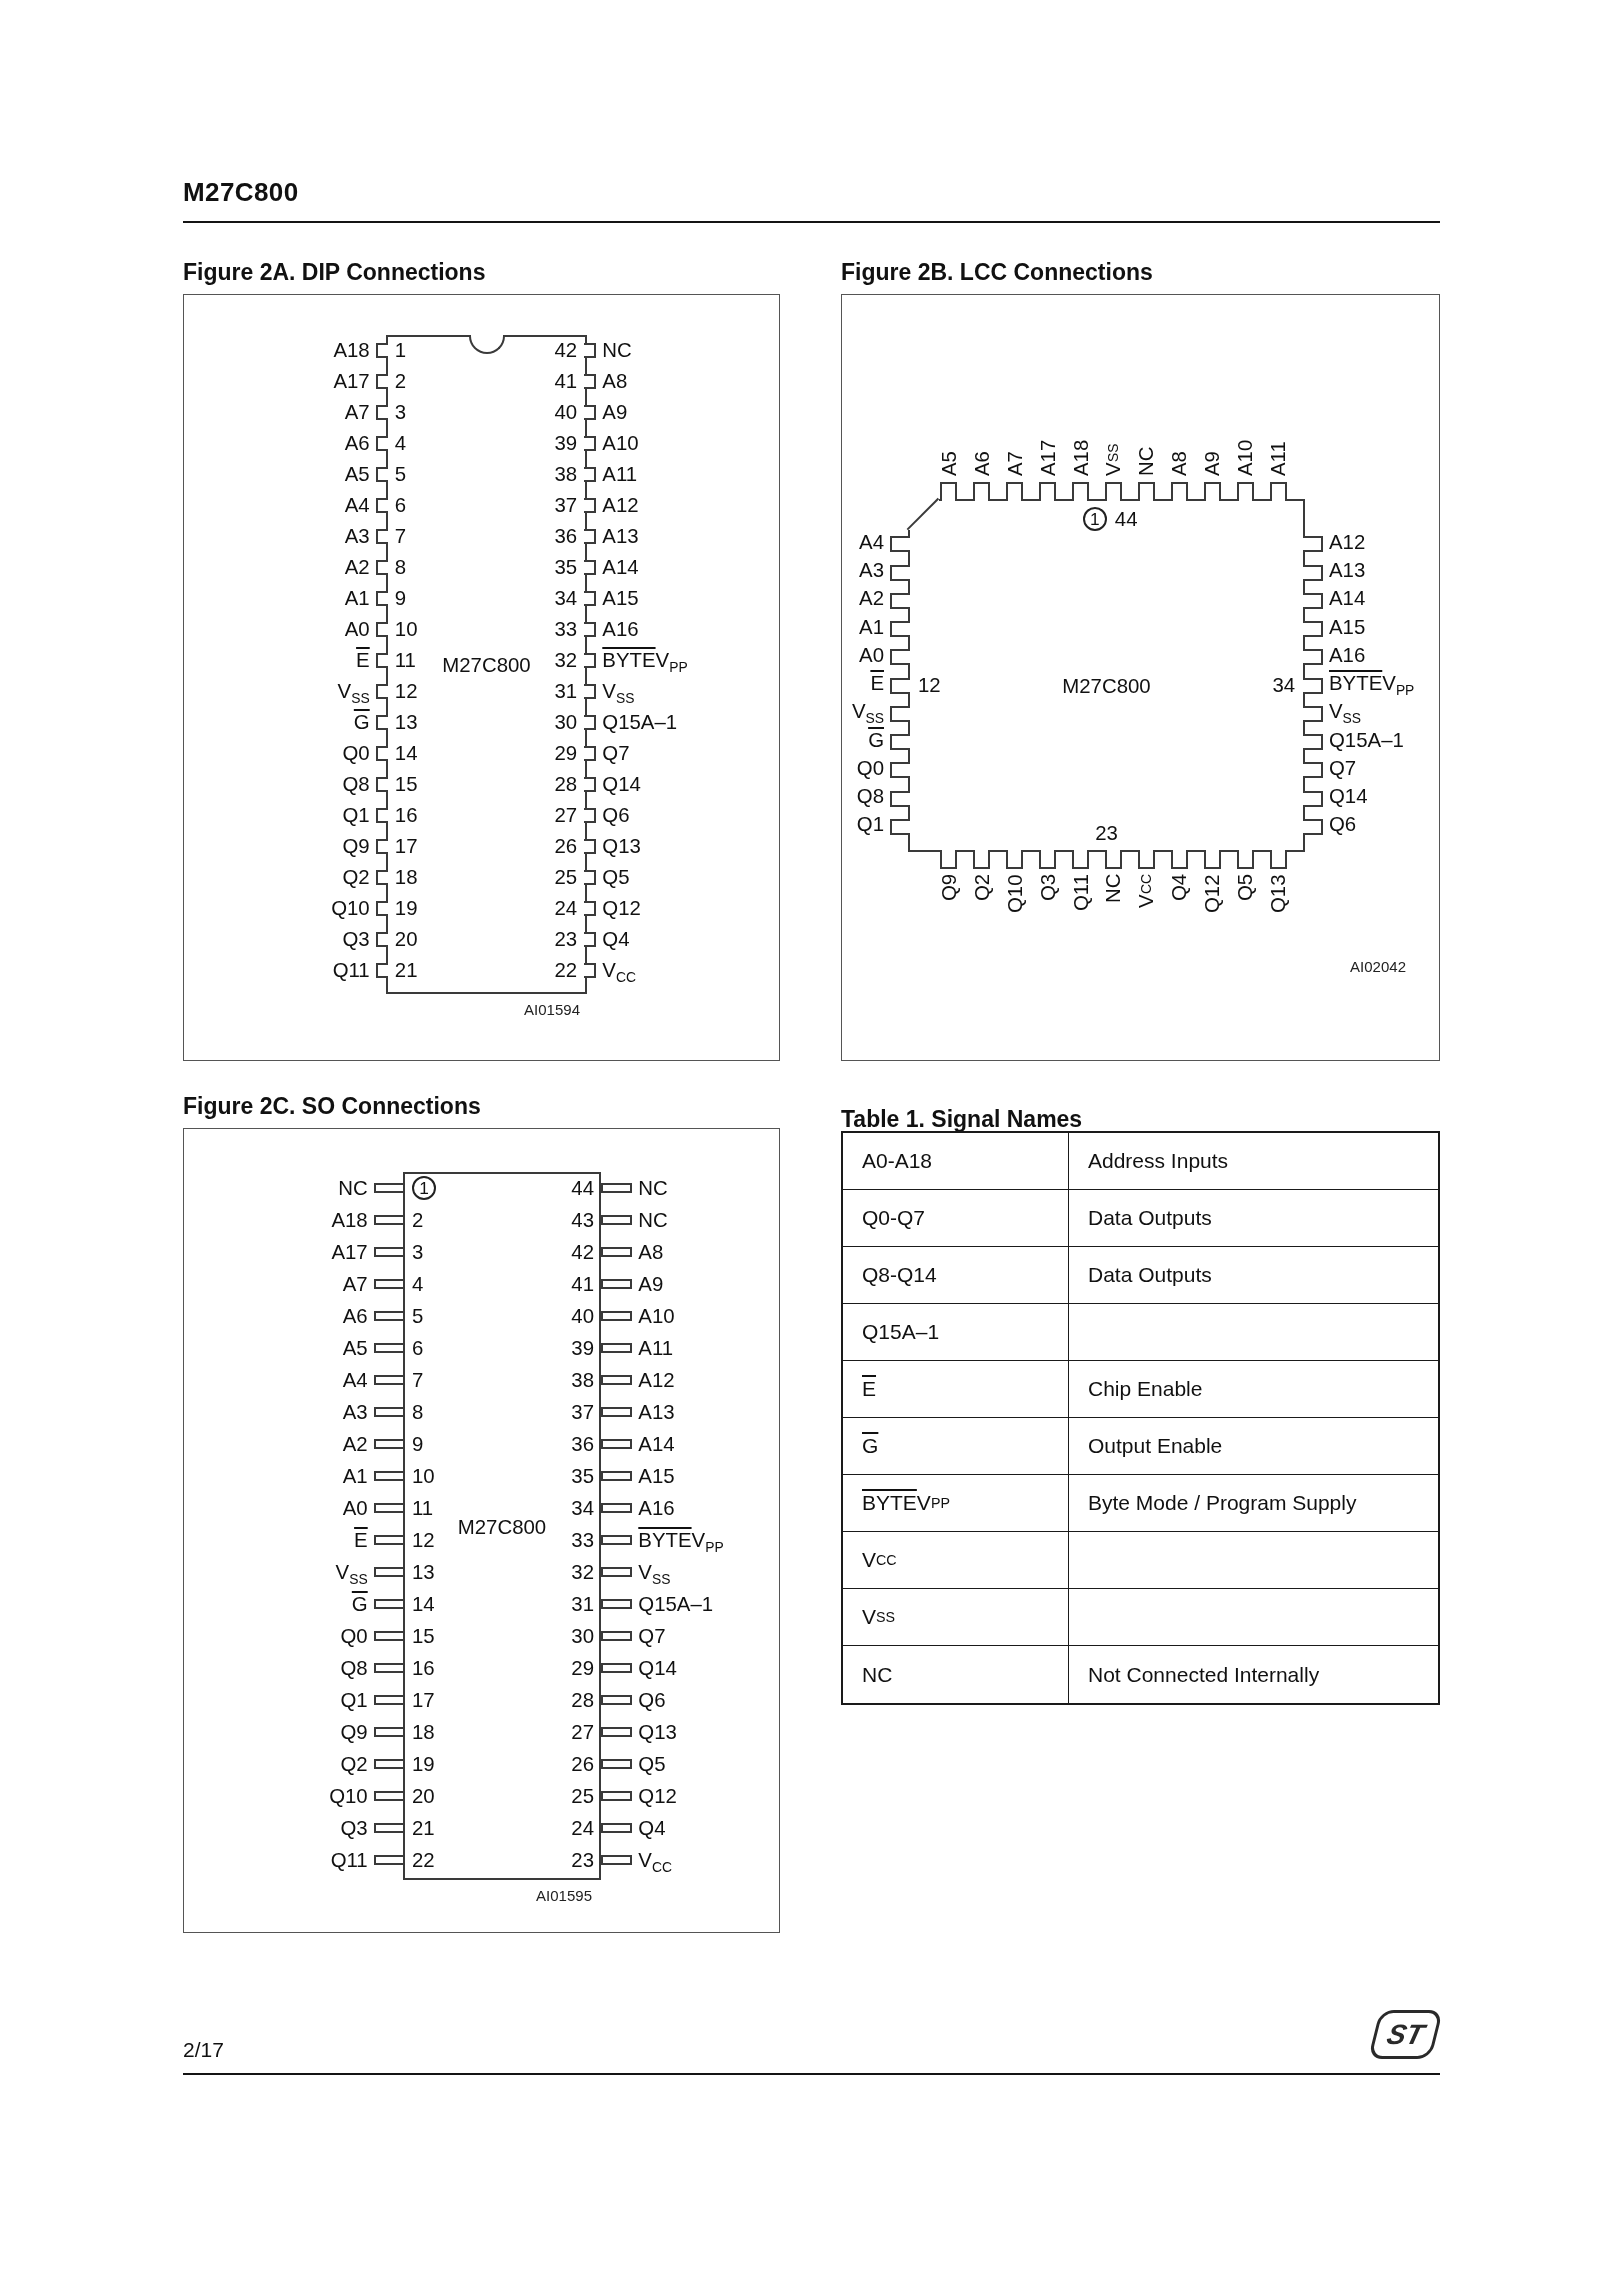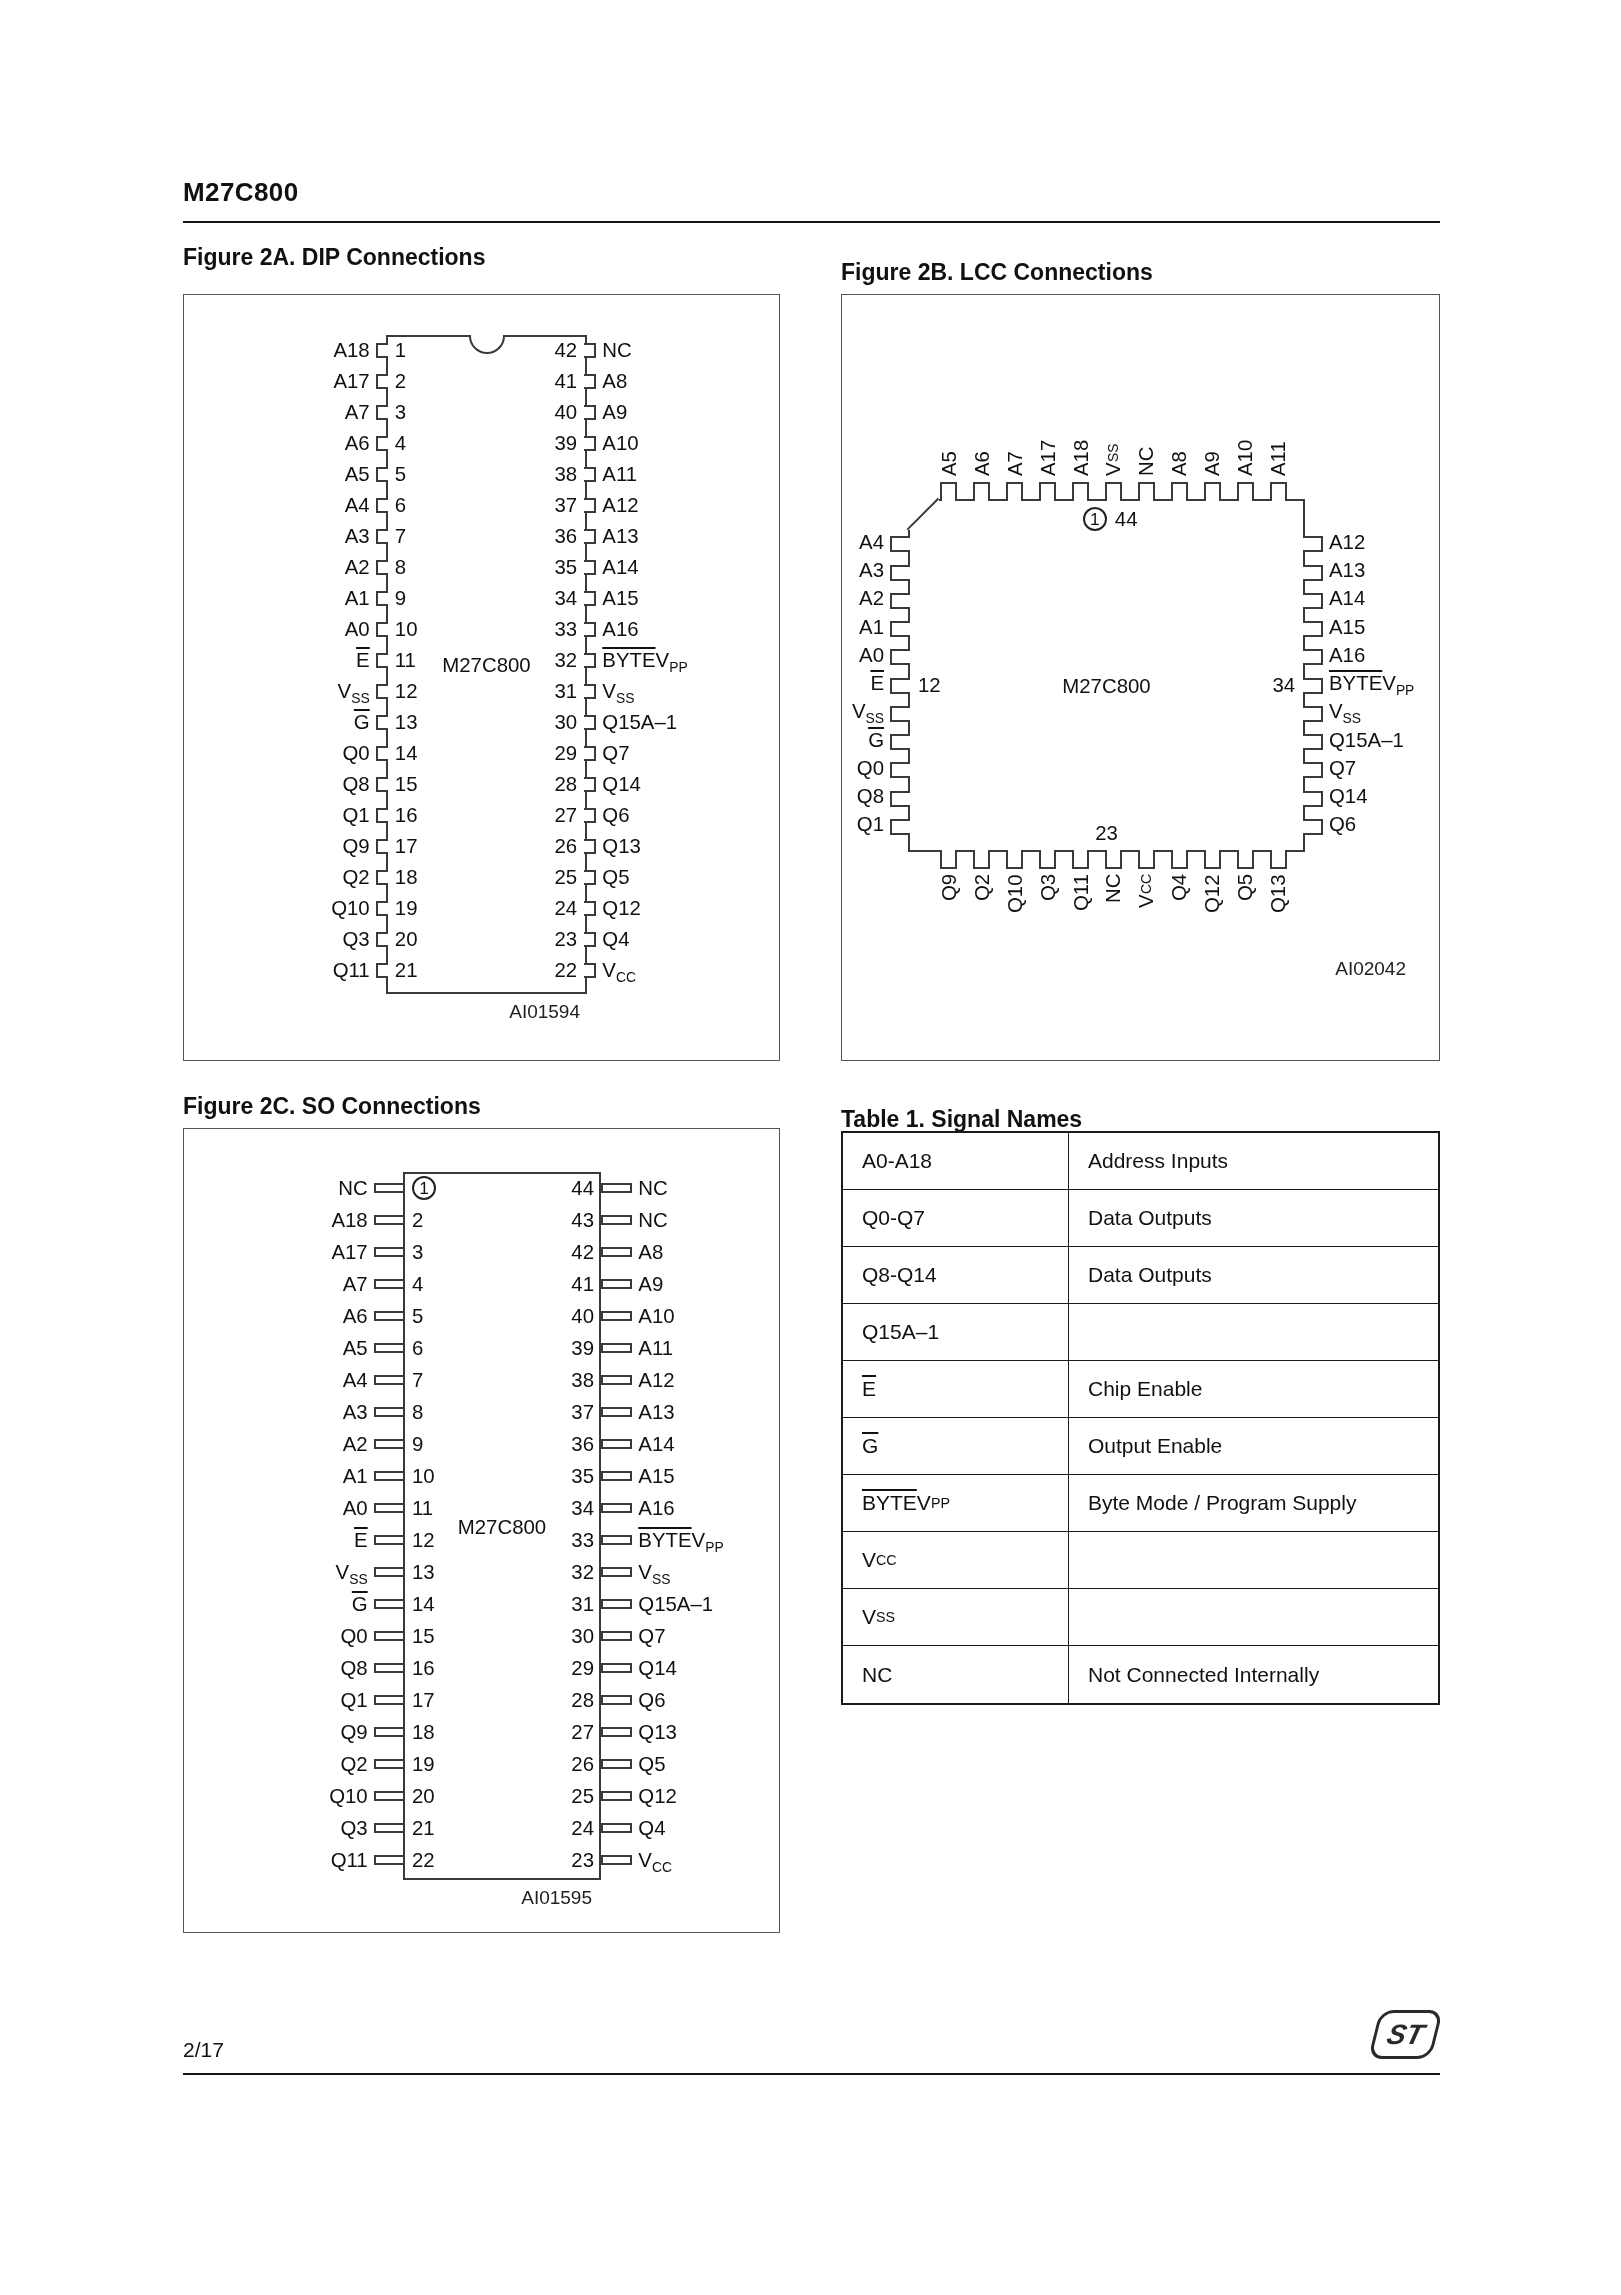--- a/index.html
+++ b/index.html
@@ -25,21 +25,21 @@
   .mid  { flex:1; }
   .dippin { flex:none; width:11.8px; height:15.7px; border:2.4px solid #3a3a3a; background:#fff; position:relative; z-index:2; }
   .dip .pinL { border-right:none; margin-right:-2.4px; }
   .dip .pinR { border-left:none;  margin-left:-2.4px; }
   .sopin { flex:none; width:31px; height:10.2px; border:2.4px solid #3a3a3a; background:#fff; position:relative; z-index:2; }
   .so .pinL { margin-right:-2.4px; }
   .so .pinR { margin-left:-2.4px; }
   .dip-notch { position:absolute; left:50%; transform:translateX(-50%); top:-2.4px; width:36px; height:19px;
                background:#fff; border:2.4px solid #3a3a3a; border-top:none; border-radius:0 0 20.4px 20.4px; }
   .chip-label { position:absolute; left:0; right:0; text-align:center; font-size:20.4px; }
-  .ref { position:absolute; font-size:19px; color:#222; }
+  .ref { position:absolute; font-size:15px; color:#222; }
   .circ { display:inline-flex; width:24px; height:24px; border:2px solid #222; border-radius:50%;
           align-items:center; justify-content:center; font-size:17.3px; flex:none; background:#fff; }
 
   .ov  { text-decoration:overline; text-decoration-thickness:1.6px; }
   sub  { font-size:68%; line-height:0; }
 
   
   #lcc-area { position:absolute; left:0; top:0; right:0; bottom:0; }
   .stub { position:absolute; background:#fff; border:2.4px solid #3a3a3a; }
   .stub-top    { width:17.3px; height:19px; top:-19px;    border-bottom:none; }
@@ -75,21 +75,21 @@
                font-size:28px; color:#2a2a2a; background:#fff; }
 </style>
 </head>
 <body>
 
 <div class="page">
 
   <div class="hdr-title">M27C800</div>
   <div class="hdr-rule"></div>
 
-  <div class="fig-title" style="left:183px; top:244px;">Figure 2A. DIP Connections</div>
+  <div class="fig-title" style="left:183px; top:259px;">Figure 2A. DIP Connections</div>
   <div class="fbox" style="left:183px; top:294px; width:597px; height:767px;">
     <div class="pkg dip" style="left:98px; top:40px; width:430px;">
       <div class="pkg-body" style="left:104px; top:0; width:201px; height:659px;">
         <div class="dip-notch"></div>
         <div class="chip-label" style="top:317px;">M27C800</div>
       </div>
       <div class="rows" id="dip-rows">
           <div class="prow" style="height: 31px;">
             <div class="lblL">A18</div>
             <div class="dippin pinL"></div>

